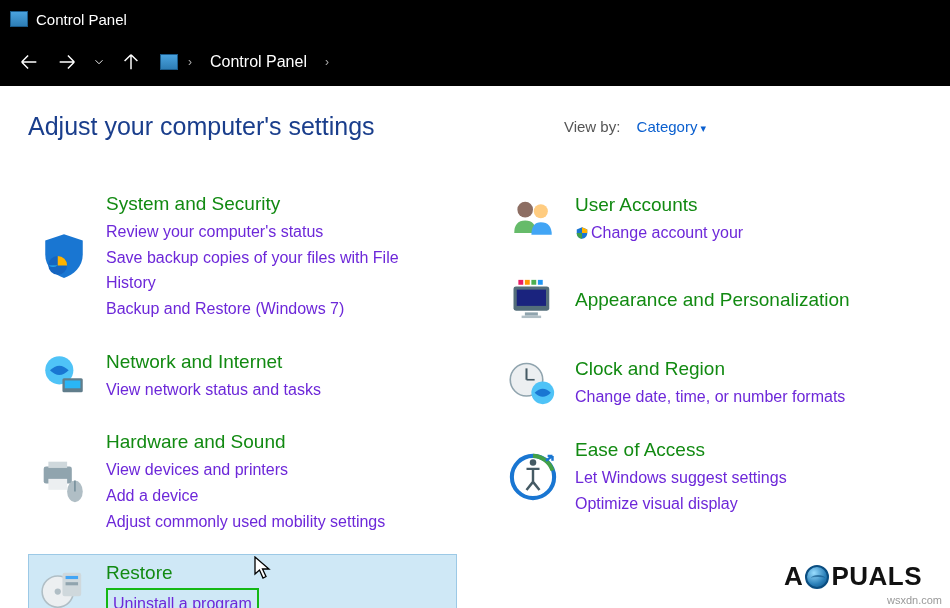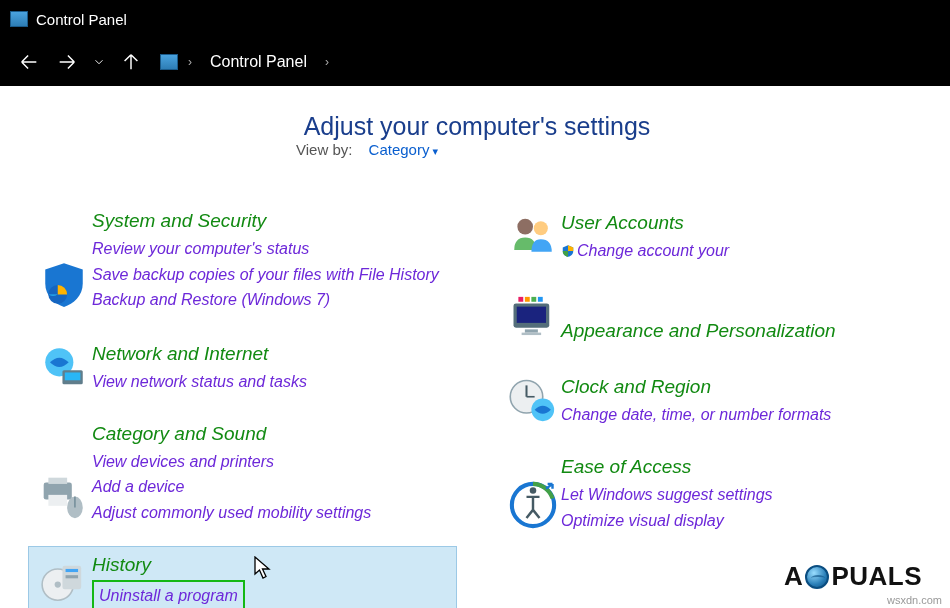--- a/index.html
+++ b/index.html
@@ -63,43 +63,42 @@
   .addrbar .chev { color: #aaa; font-size: 12px; padding: 0 6px; cursor: pointer; }
   
   .content {
     padding: 26px 24px 10px 28px;
   }
   .header-row {
     display: flex;
     justify-content: space-between;
     align-items: center;
     margin-bottom: 44px;
-    flex-direction: column;
   }
   .page-heading {
     color: #1a3e8c;
     font-size: 25px;
     font-weight: 400;
   }
   .viewby { color: #555; font-size: 15px; margin-right: 220px; }
   .viewby .vb-label { margin-right: 12px; }
   .viewby .vb-value { color: #0a5fcf; cursor: pointer; }
   .viewby .vb-value::after { content: " ▾"; font-size: 11px; }
   
   .grid {
     display: flex;
     gap: 40px;
   }
   .col { flex: 1 1 50%; }
   .category {
     display: flex;
+    gap: 14px;
     padding: 6px 8px 12px 8px;
     margin-bottom: 8px;
-    align-items: flex-end;
-    font-style: italic;
+    align-items: center;
   }
   .category.hovered {
     background: #cfe8f6;
     border: 1px solid #9cc9e6;
     padding: 5px 7px 11px 7px;
   }
   .cat-icon {
     width: 56px; height: 56px;
     flex: 0 0 56px;
     display: flex; align-items: center; justify-content: center;
@@ -260,39 +259,39 @@
         <div class="cat-icon">
           <svg width="50" height="50" viewBox="0 0 64 64">
             <rect x="6" y="12" width="36" height="22" rx="3" fill="#90a4ae"></rect>
             <rect x="12" y="6" width="24" height="8" fill="#cfd8dc"></rect>
             <rect x="12" y="28" width="24" height="14" fill="#eceff1"></rect>
             <ellipse cx="46" cy="44" rx="10" ry="14" fill="#b0bec5"></ellipse>
             <line x1="46" y1="30" x2="46" y2="44" stroke="#607d8b" stroke-width="1.5"></line>
           </svg>
         </div>
         <div class="cat-body">
-          <span class="cat-title">Category and Sound</span>
+          <span class="cat-title">Hardware and Sound</span>
           <span class="cat-link">View devices and printers</span>
           <span class="cat-link">Add a device</span>
           <span class="cat-link">Adjust commonly used mobility settings</span>
         </div>
       </div>
 
       <div class="category hovered">
         <div class="cat-icon">
           <svg width="50" height="50" viewBox="0 0 64 64">
             <circle cx="24" cy="34" r="20" fill="#eceff1" stroke="#b0bec5" stroke-width="2"></circle>
             <circle cx="24" cy="34" r="4" fill="#b0bec5"></circle>
             <rect x="30" y="10" width="24" height="30" rx="3" fill="#cfd8dc"></rect>
             <rect x="34" y="14" width="16" height="4" fill="#42a5f5"></rect>
             <rect x="34" y="22" width="16" height="4" fill="#90a4ae"></rect>
           </svg>
         </div>
         <div class="cat-body">
-          <span class="cat-title">History</span>
+          <span class="cat-title">Restore</span>
           <span class="cat-link boxed">Uninstall a program</span>
         </div>
       </div>
     </div>
 
     <div class="col">
 
       <div class="category">
         <div class="cat-icon">
           <svg width="50" height="50" viewBox="0 0 64 64">

